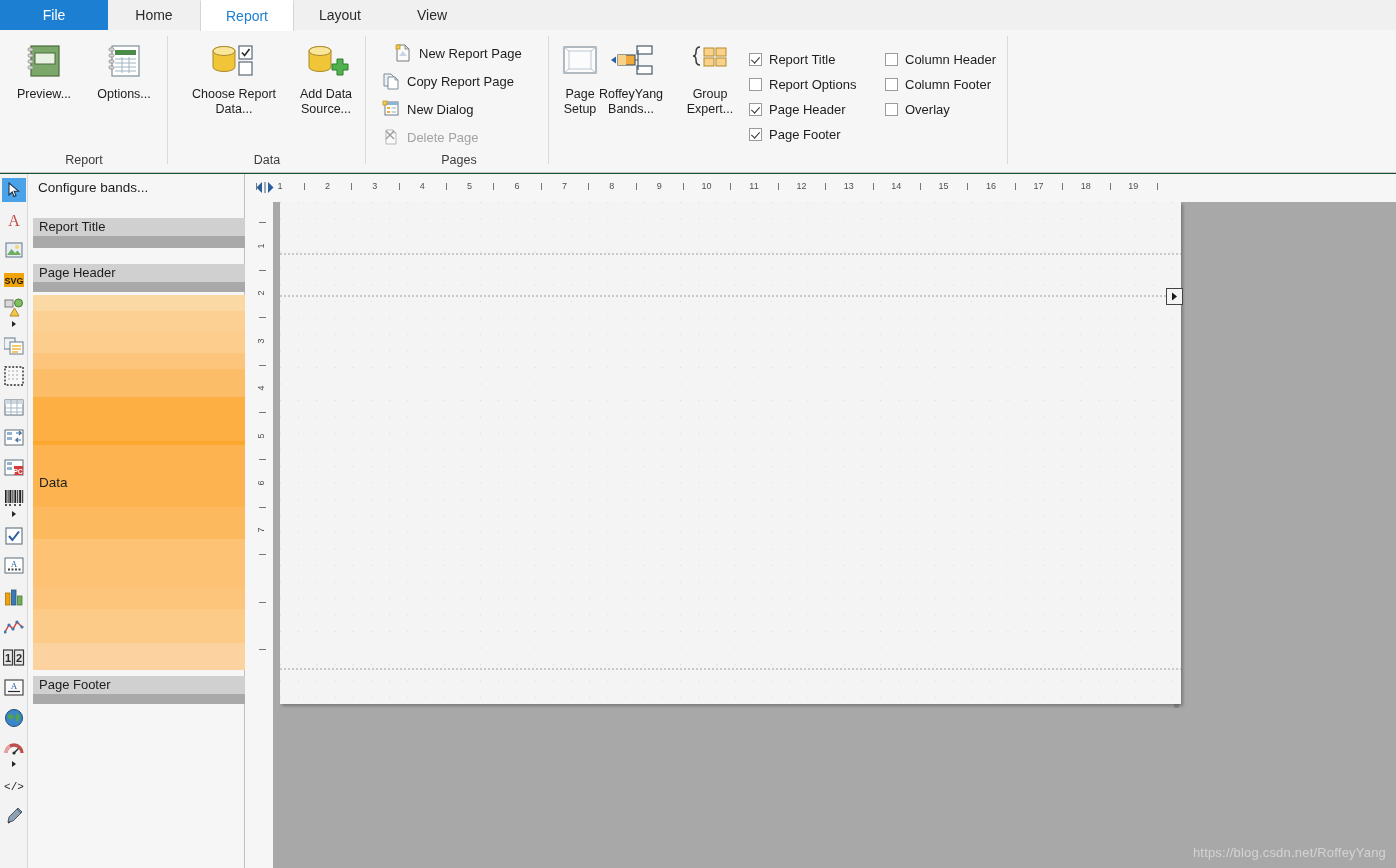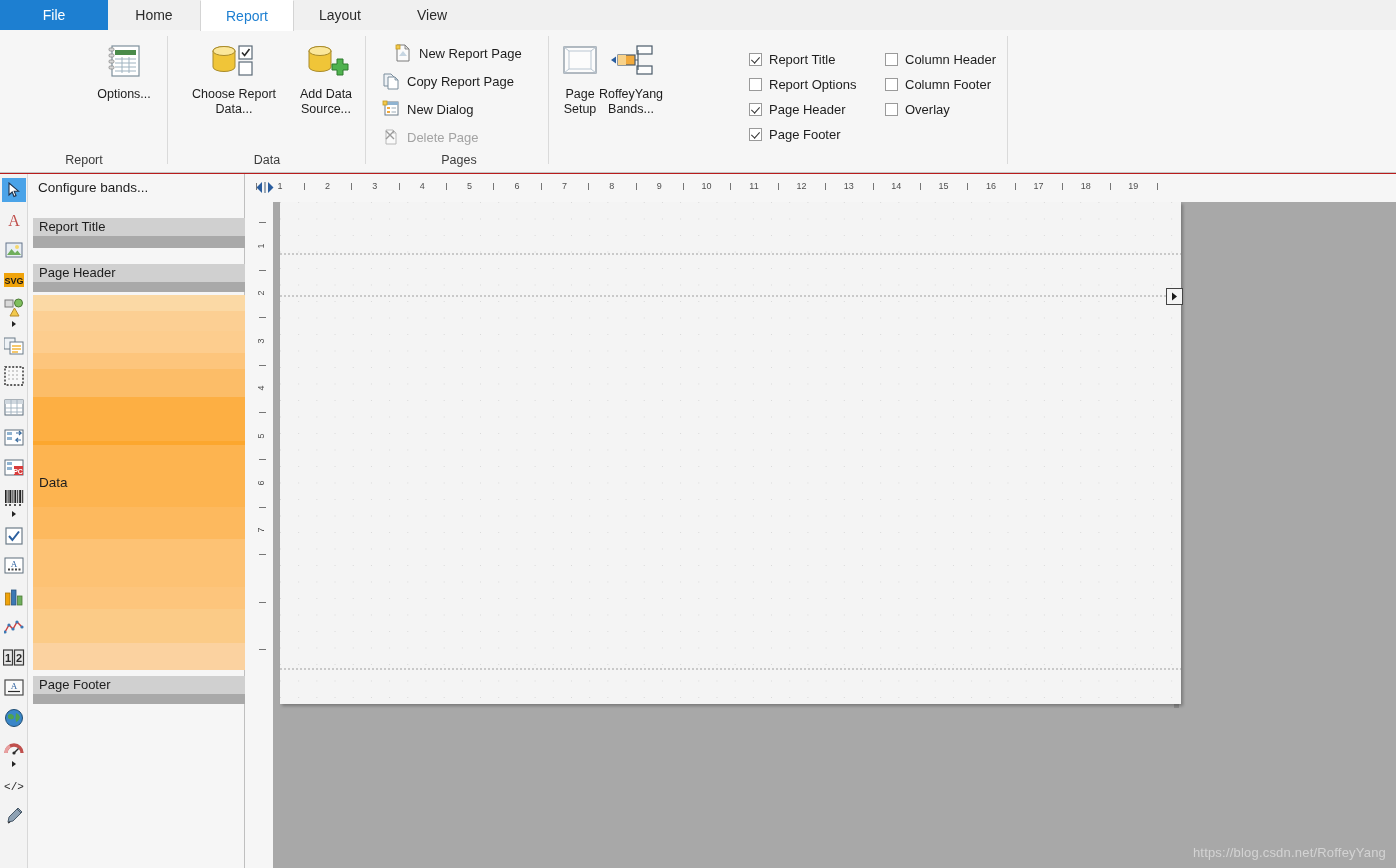--- a/index.html
+++ b/index.html
@@ -7,21 +7,21 @@
     padding: 0;
     background: #ffffff;
   }
   #app {
     position: relative;
     width: 1396px;
     height: 868px;
     font-family: "Liberation Sans", sans-serif;
     font-size: 13px;
     color: #1d1d1d;
-    background: #b91c1c;
+    background: #14532d;
     overflow: hidden;
     -webkit-font-smoothing: antialiased;
   }
 
   
   #tabbar {
     position: absolute;
     left: 0; top: 0;
     width: 1396px; height: 30px;
     background: #f0f0f0;
@@ -342,20 +342,35 @@
         <span>Layout</span>
       </div>
     <div class="tab">
         <span>View</span>
       </div>
   </div>
 
   <div id="ribbon">
 
     <div class="rgroup" style="left:0; width:168px;">
+      <div class="bigbtn" style="left:6px;">
+        <div class="glyph">
+          <svg width="42" height="42" viewBox="0 0 42 42">
+            <rect x="8" y="6" width="28" height="30" fill="#7ba76a" stroke="#4d6d3e" stroke-width="1.2"></rect>
+            <rect x="12" y="13" width="20" height="11" fill="#e9f2e2" stroke="#4d6d3e" stroke-width="1"></rect>
+            <g fill="#d8d8d8" stroke="#8c8c8c" stroke-width="0.8">
+              <rect x="5" y="8" width="5" height="3" rx="1.2"></rect>
+              <rect x="5" y="14" width="5" height="3" rx="1.2"></rect>
+              <rect x="5" y="20" width="5" height="3" rx="1.2"></rect>
+              <rect x="5" y="26" width="5" height="3" rx="1.2"></rect>
+            </g>
+          </svg>
+        </div>
+        <div class="cap">Preview...</div>
+      </div>
       <div class="bigbtn" style="left:86px;">
         <div class="glyph">
           <svg width="42" height="42" viewBox="0 0 42 42">
             <rect x="9" y="6" width="27" height="30" fill="#ffffff" stroke="#7d8f9c" stroke-width="1.2"></rect>
             <rect x="12" y="10" width="21" height="5" fill="#4a8b4a"></rect>
             <g stroke="#9fb3c0" stroke-width="1">
               <line x1="12" y1="19" x2="33" y2="19"></line>
               <line x1="12" y1="23" x2="33" y2="23"></line>
               <line x1="12" y1="27" x2="33" y2="27"></line>
               <line x1="12" y1="31" x2="33" y2="31"></line>
@@ -480,20 +495,33 @@
             <path d="M5 19 l5 -3.5 v7 z" fill="#2a5d9e"></path>
             <rect x="12" y="14" width="17" height="10" fill="#f2a93b" stroke="#4a5a69" stroke-width="1.2"></rect>
             <rect x="12" y="14" width="8" height="10" fill="#f8d28a"></rect>
             <rect x="31" y="5" width="15" height="8" fill="#fdfdfd" stroke="#4a5a69" stroke-width="1.2"></rect>
             <rect x="31" y="25" width="15" height="8" fill="#fdfdfd" stroke="#4a5a69" stroke-width="1.2"></rect>
             <path d="M29 19 h3 v-10 M29 19 h3 v10" stroke="#4a5a69" stroke-width="1.2" fill="none"></path>
           </svg>
         </div>
         <div class="cap">RoffeyYang</div>
         <div class="cap" style="margin-top:0;">Bands...</div>
+      </div>
+      <div class="bigbtn" style="left:92px; width:70px;">
+        <div class="glyph">
+          <svg width="46" height="40" viewBox="0 0 46 40">
+            <path d="M13 6 q-4 0 -4 5 q0 4 -3 4 q3 0 3 4 q0 5 4 5" stroke="#3a3a3a" stroke-width="1.5" fill="none"></path>
+            <rect x="17" y="7" width="10" height="8" fill="#f8d28a" stroke="#b5892b" stroke-width="1"></rect>
+            <rect x="29" y="7" width="10" height="8" fill="#f8d28a" stroke="#b5892b" stroke-width="1"></rect>
+            <rect x="17" y="17" width="10" height="8" fill="#f8d28a" stroke="#b5892b" stroke-width="1"></rect>
+            <rect x="29" y="17" width="10" height="8" fill="#f8d28a" stroke="#b5892b" stroke-width="1"></rect>
+          </svg>
+        </div>
+        <div class="cap">Group</div>
+        <div class="cap" style="margin-top:0;">Expert...</div>
       </div>
 
       <div class="cbrow" style="left:166px; top:19px;">
         <span class="cbox checked"></span>
         <span>Report Title</span>
       </div>
       <div class="cbrow" style="left:166px; top:44px;">
         <span class="cbox"></span>
         <span>Report Options</span>
       </div>

